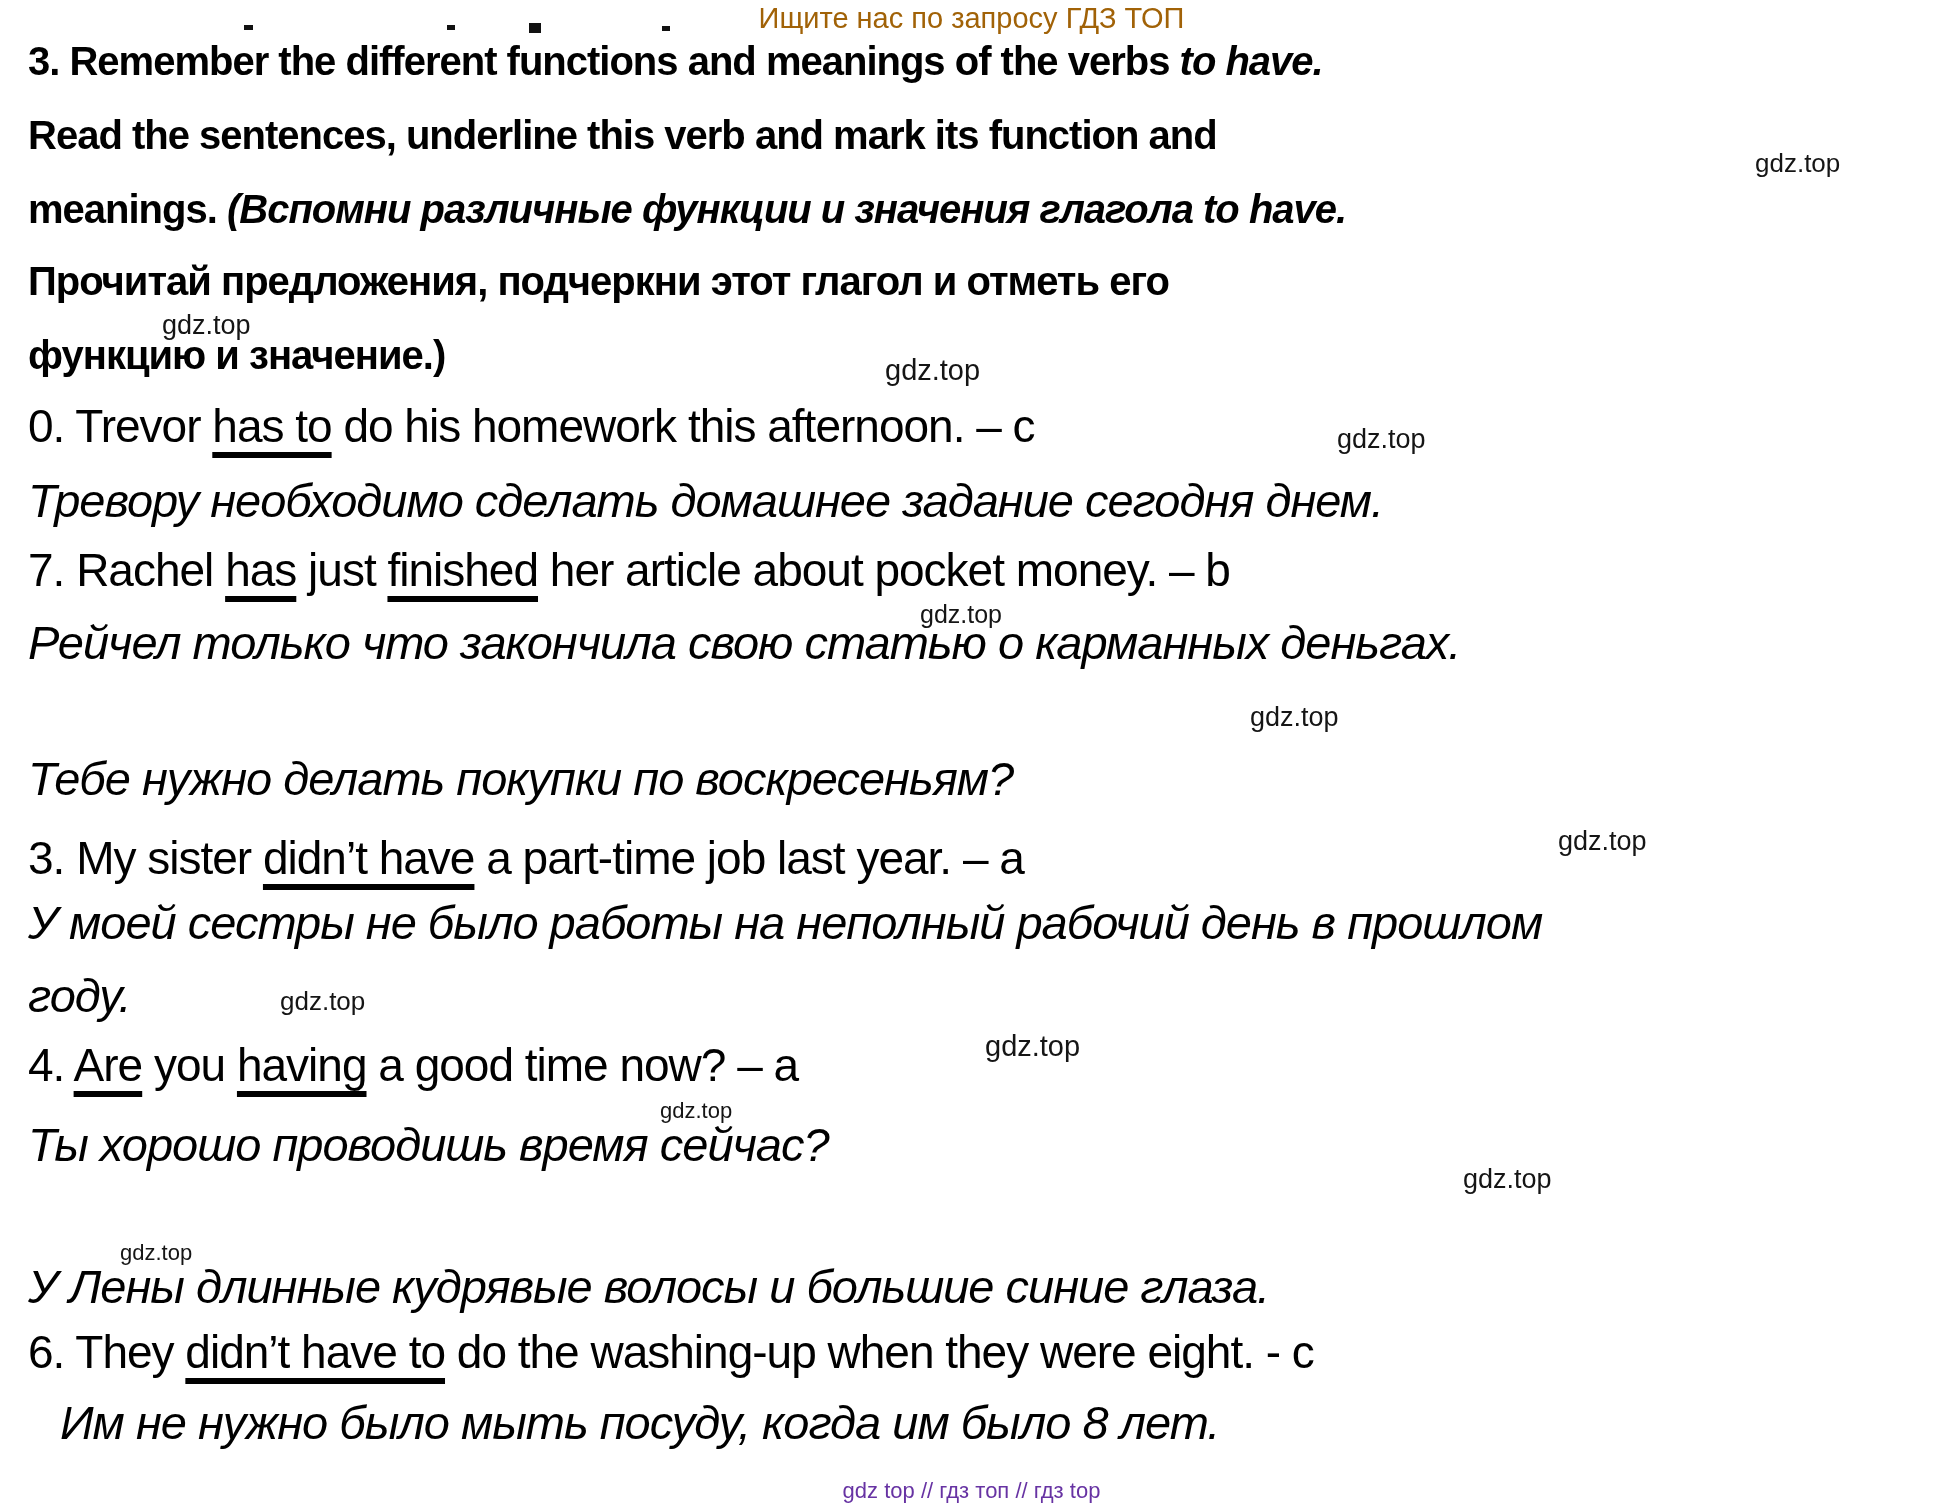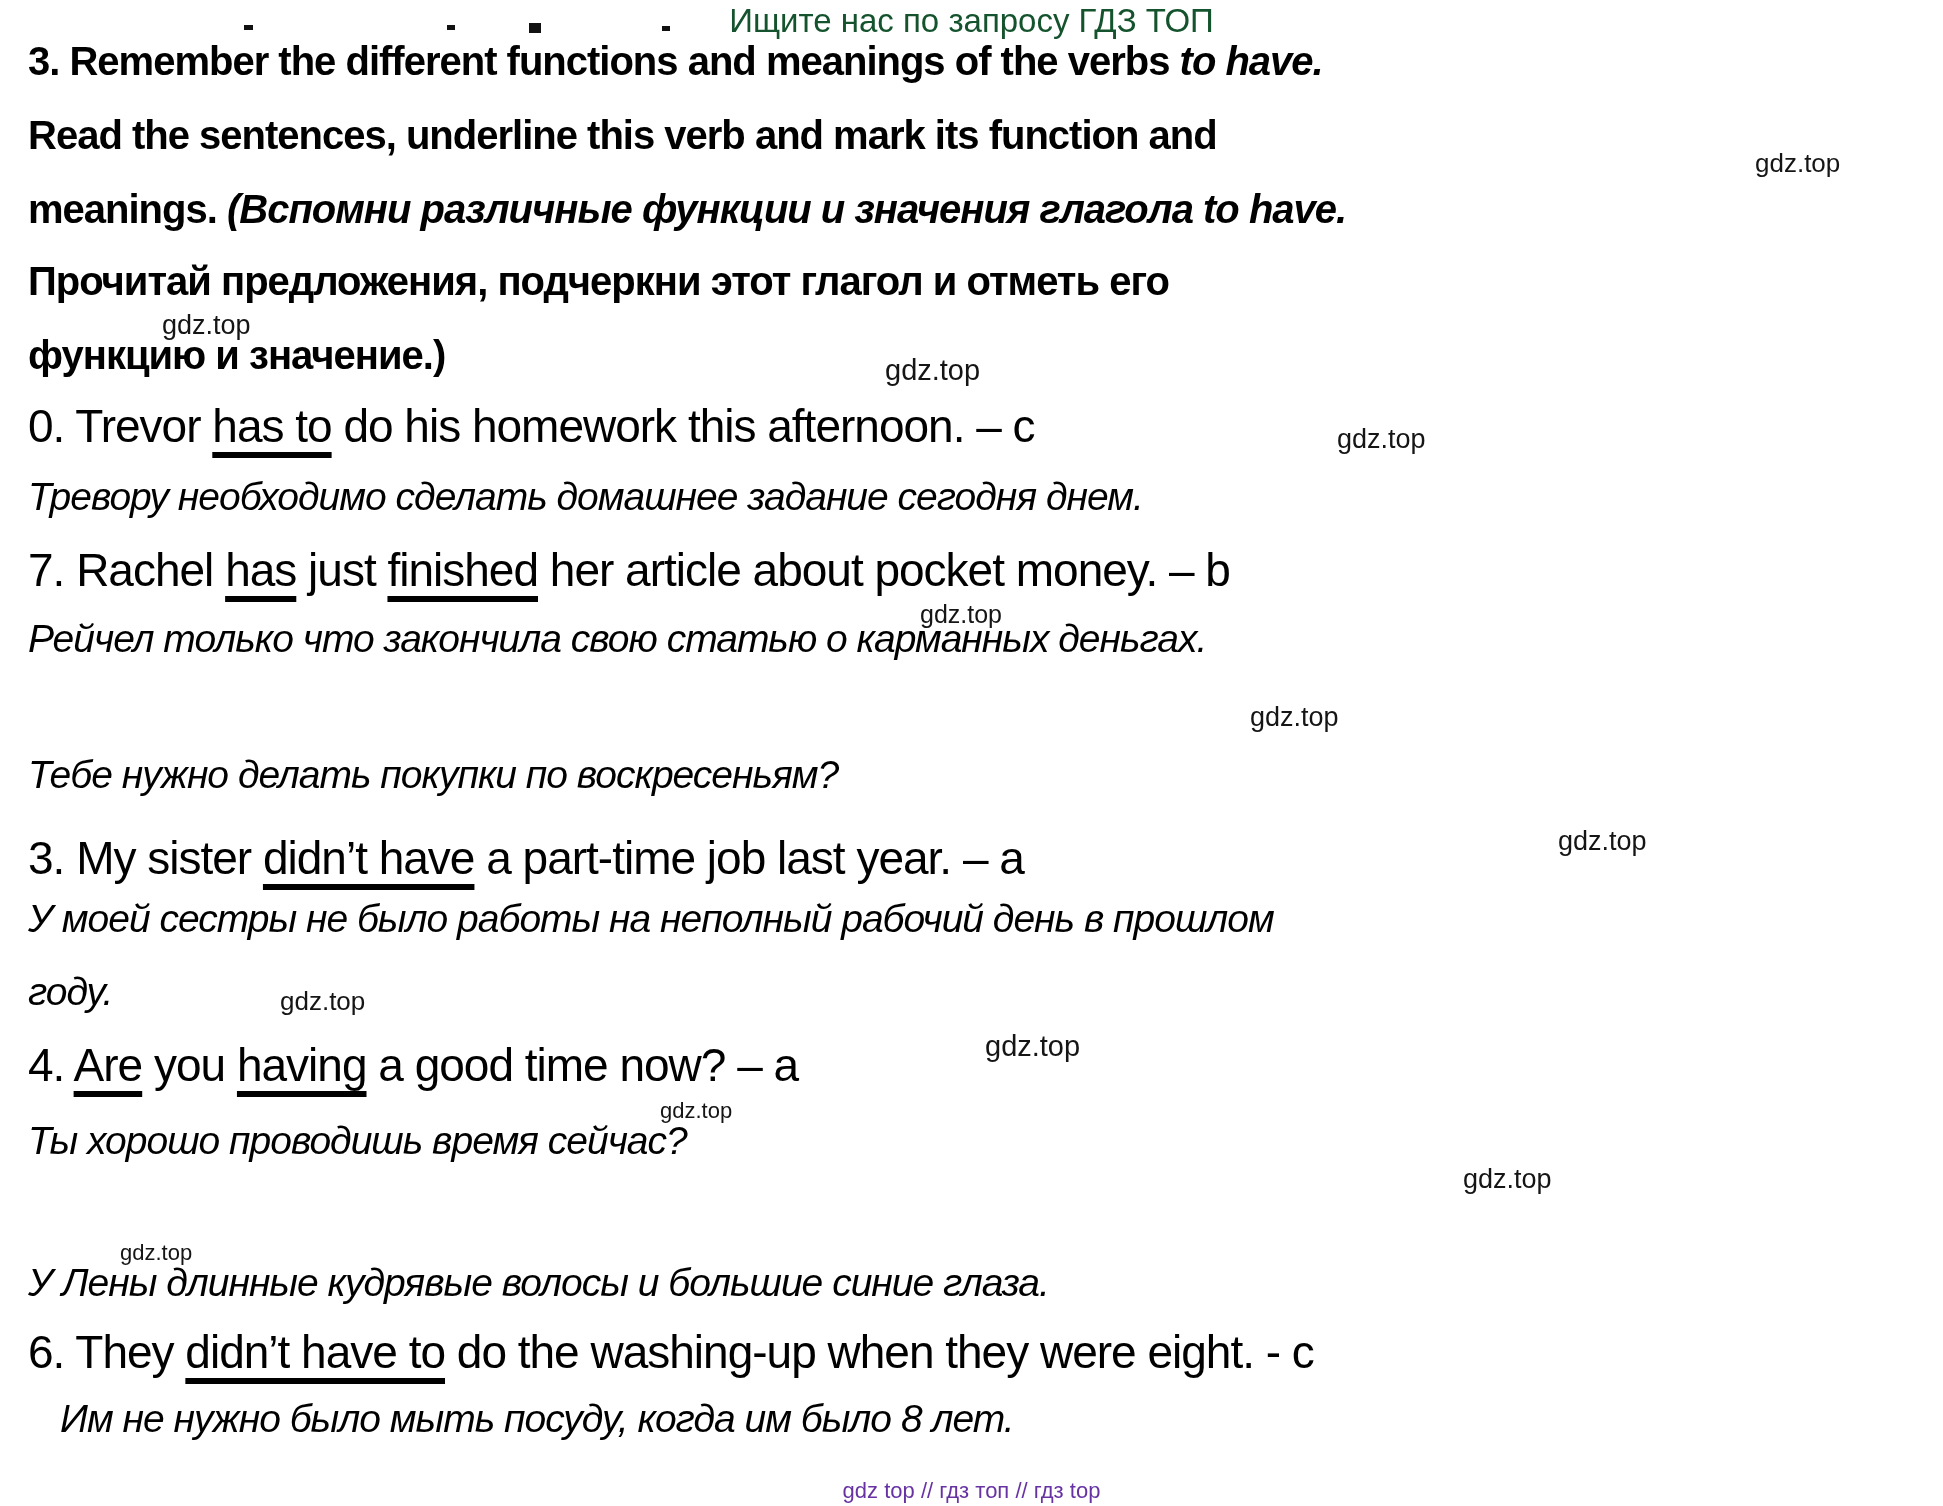--- a/index.html
+++ b/index.html
@@ -8,33 +8,33 @@
     width: 1943px;
     height: 1506px;
     background: #ffffff;
     overflow: hidden;
     font-family: "Liberation Sans", "DejaVu Sans", sans-serif;
     color: #000000;
   }
   .line { position: absolute; white-space: nowrap; line-height: 1.08; }
   .promo {
     position: absolute; top: 2px; left: 0; width: 100%;
-    text-align: center; font-size: 33px; font-weight: 400;
-    color: #14532d; letter-spacing: 0px;
+    text-align: center; font-size: 29px; font-weight: 400;
+    color: #a16207; letter-spacing: 0px;
   }
   .heading { font-size: 40px; font-weight: 700; letter-spacing: -1px; }
   .heading .it { font-style: italic; }
   .sent { font-size: 46px; font-weight: 400; letter-spacing: -1px; }
   .sent .u {
     text-decoration: underline;
     text-decoration-thickness: 6px;
     text-underline-offset: 10px;
     text-decoration-color: #000;
   }
-  .trans { font-size: 39px; font-style: italic; font-weight: 400; letter-spacing: -1px; }
+  .trans { font-size: 47px; font-style: italic; font-weight: 400; letter-spacing: -1px; }
   .wm { position: absolute; white-space: nowrap; color: #151515; font-size: 26px; letter-spacing: 0; }
   .wm.small { font-size: 22px; }
   .wm.big { font-size: 29px; }
   .footer {
     position: absolute; top: 1478px; left: 0; width: 100%;
     text-align: center; font-size: 22px; color: #6733a3; font-weight: 400;
   }
   .artifact { position: absolute; background: #111; }
 </style>
 </head>

